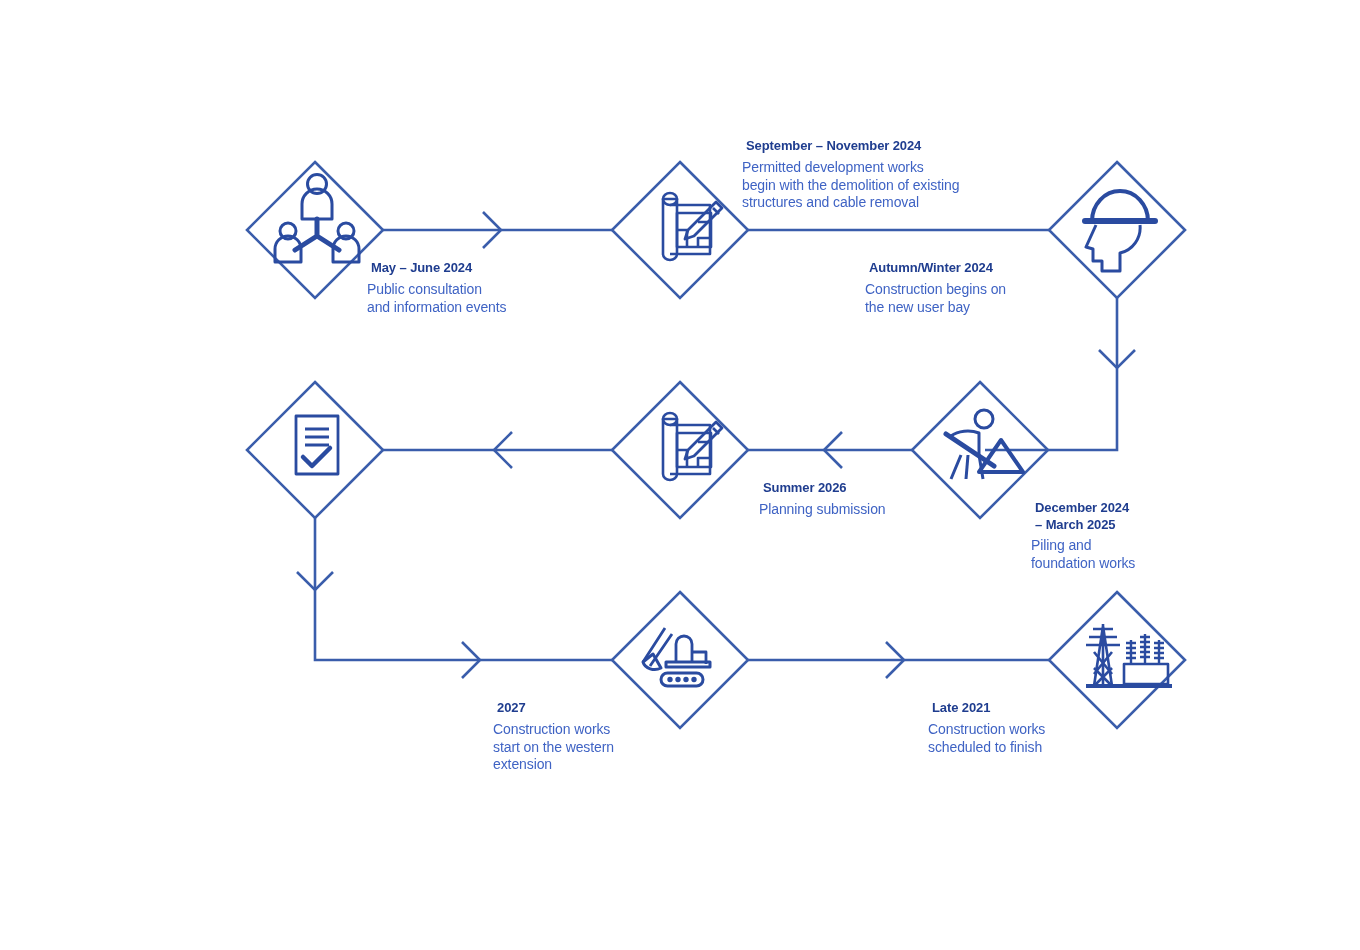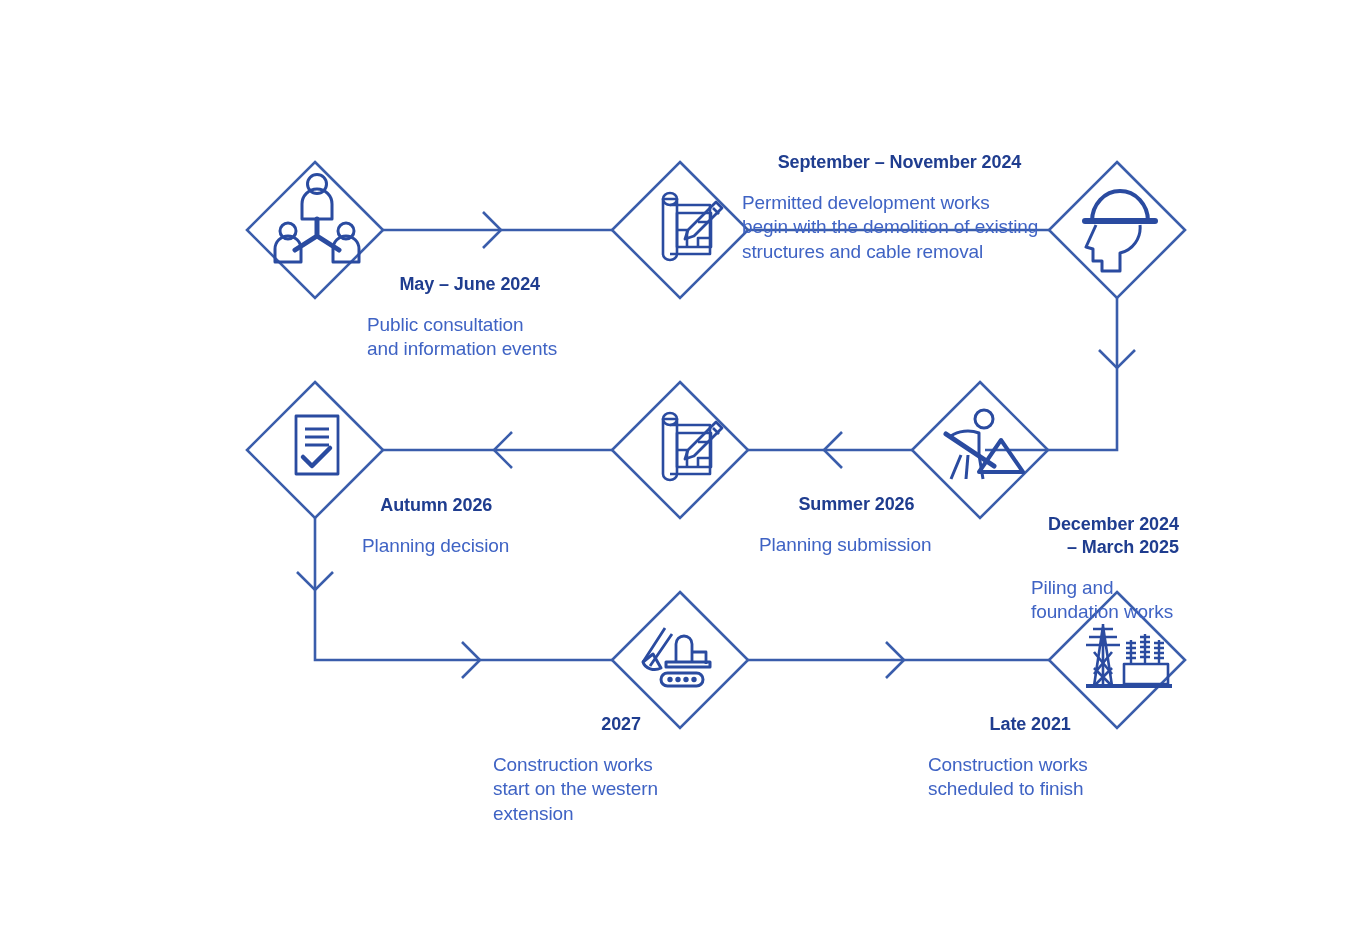--- a/index.html
+++ b/index.html
@@ -24,30 +24,29 @@
     top: 0;
     left: 0;
     width: 1360px;
     height: 950px;
   }
   .label-block {
     position: absolute;
     line-height: 1.28;
   }
   .label-title {
-    font-size: 18px;
+    font-size: 13px;
     font-weight: bold;
     color: #1f3d8f;
     letter-spacing: -0.1px;
     white-space: pre-line;
-    margin: 17px;
-    text-align: right;
+    margin: 4px;
   }
   .label-body {
-    font-size: 19px;
+    font-size: 14px;
     font-weight: normal;
     color: #3f63c4;
     letter-spacing: -0.1px;
     white-space: pre-line;
     margin: 0;
   }
 </style>
 </head>
 <body>
 
@@ -175,37 +174,38 @@
 and information events</div>
   </div>
 
   <div class="label-block" style="left:742px; top:134px;">
     <div class="label-title">September – November 2024</div>
     <div class="label-body">Permitted development works
 begin with the demolition of existing
 structures and cable removal</div>
   </div>
 
+  <div class="label-block" style="left:865px; top:256px;">
+    <div class="label-title">Autumn/Winter 2024</div>
+    <div class="label-body">Construction begins on
+the new user bay</div>
+  </div>
 
   <div class="label-block" style="left:1031px; top:496px;">
     <div class="label-title">December 2024
 – March 2025</div>
     <div class="label-body">Piling and
 foundation works</div>
   </div>
 
   <div class="label-block" style="left:759px; top:476px;">
     <div class="label-title">Summer 2026</div>
     <div class="label-body">Planning submission</div>
   </div>
 
-  <div class="label-block" style="left:362px; top:477px;">
-    <div class="label-title">Autumn 2026</div>
-    <div class="label-body">Planning decision</div>
-  </div>
 
   <div class="label-block" style="left:493px; top:696px;">
     <div class="label-title">2027</div>
     <div class="label-body">Construction works
 start on the western
 extension</div>
   </div>
 
   <div class="label-block" style="left:928px; top:696px;">
     <div class="label-title">Late 2021</div>

